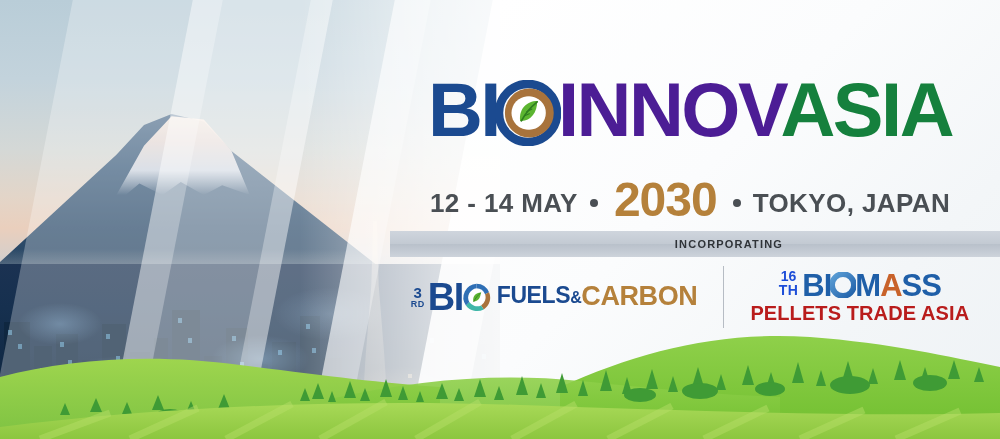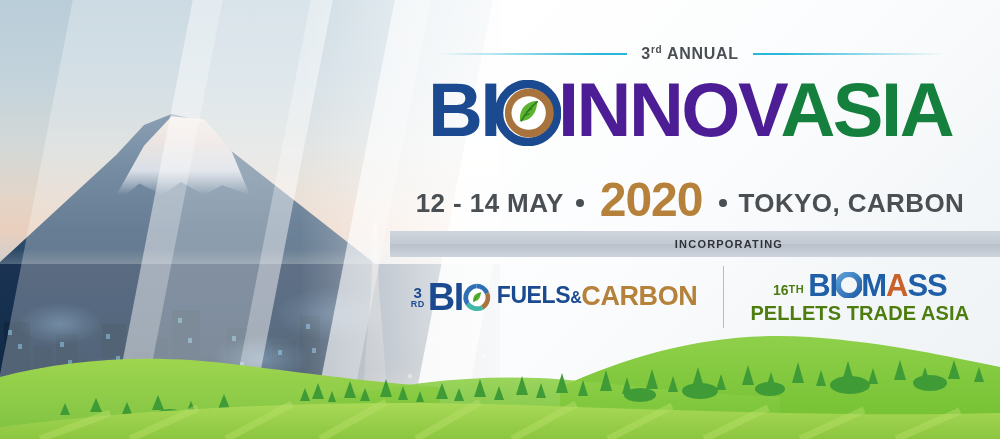--- a/index.html
+++ b/index.html
@@ -273,43 +273,43 @@
     margin-left: 6px;
   }
   .bfc-fuels  { font-size: 23px; font-weight: 800; color: #1b4a90; letter-spacing: -.4px; }
   .bfc-fuels .amp { font-size: 16px; }
   .bfc-carbon { font-size: 27px; font-weight: 800; color: #b5813b; letter-spacing: -.4px; }
 
   
   .bpta { display: flex; flex-direction: column; align-items: center; }
   .bpta-top { display: flex; align-items: flex-end; }
   .bpta-ord {
-    display: flex; flex-direction: row; align-items: center;
-    line-height: 1; color: #4d7c0f; margin-right: 4px; margin-bottom: 4px;
+    display: flex; flex-direction: column; align-items: center;
+    line-height: 1; color: #1d4ed8; margin-right: 4px; margin-bottom: 4px;
   }
   .bpta-ord .ord-num { font-size: 14px; }
-  .bpta-ord .ord-suf { font-size: 11px; }
+  .bpta-ord .ord-suf { font-size: 14px; }
   .bpta-mass {
     font-size: 31px;
     font-weight: 800;
     color: #1f5fa8;
     letter-spacing: -1px;
     line-height: 1;
   }
   .globe-o {
     display: inline-block;
     width: 26px; height: 26px;
     vertical-align: -2px;
     margin: 0 -1px;
   }
   .accent-a { color: #c8622a; }
   .bpta-sub {
     font-size: 20px;
     font-weight: 700;
-    color: #4d7c0f;
+    color: #b91c1c;
     letter-spacing: .1px;
     margin-top: 1px;
   }
 </style>
 </head>
 <body>
 
 <div id="banner">
 
   <div class="photo">
@@ -467,39 +467,31 @@
       <path d="M512,130 L576,95" fill="none"></path>
       <path d="M608,130 L672,97" fill="none"></path>
       <path d="M704,130 L768,99" fill="none"></path>
       <path d="M800,130 L864,101" fill="none"></path>
       <path d="M896,130 L960,102" fill="none"></path>
     </g>
   </svg>
 
   <div class="content">
 
-    <div class="annual-row">
-      <div class="rule rule-l"></div>
-      <div class="annual">
-        <span>3</span><sup>rd</sup>
-        <span>ANNUAL</span>
-      </div>
-      <div class="rule rule-r"></div>
-    </div>
 
     <div class="wordmark"><span class="w-bio">BI</span><span class="logo-o"><svg viewBox="0 0 100 100" width="66" height="66">
             <circle cx="50" cy="50" r="44" fill="none" stroke="#1b4a90" stroke-width="13"></circle>
             <circle cx="52" cy="50" r="31" fill="none" stroke="#a8733c" stroke-width="12"></circle>
             <circle cx="50" cy="50" r="25" fill="#ffffff"></circle>
             <path d="M38 62 C36 44 48 32 64 32 C64 50 54 62 40 62 Z" fill="#5cb531"></path>
             <path d="M40 62 C46 50 54 41 64 33" stroke="#2e7d1f" stroke-width="2.5" fill="none" stroke-linecap="round"></path>
             <path d="M48 48 L56 44 M45 54 L52 51" stroke="#2e7d1f" stroke-width="1.6" fill="none" stroke-linecap="round"></path>
           </svg></span><span class="w-innov">INNOV</span><span class="w-asia">ASIA</span></div>
 
-    <div class="dateline"><span class="dl-txt">12 - 14 MAY</span><span class="dl-dot"></span><span class="dl-year">2020</span><span class="dl-dot"></span><span class="dl-txt">TOKYO, CARBON</span></div>
+    <div class="dateline"><span class="dl-txt">12 - 14 MAY</span><span class="dl-dot"></span><span class="dl-year">2030</span><span class="dl-dot"></span><span class="dl-txt">TOKYO, JAPAN</span></div>
 
     <div class="incorp-band">
       <span>INCORPORATING</span>
     </div>
 
     <div class="sublogos">
 
       <div class="bfc">
         <div class="ord">
           <span class="ord-num">3</span>

